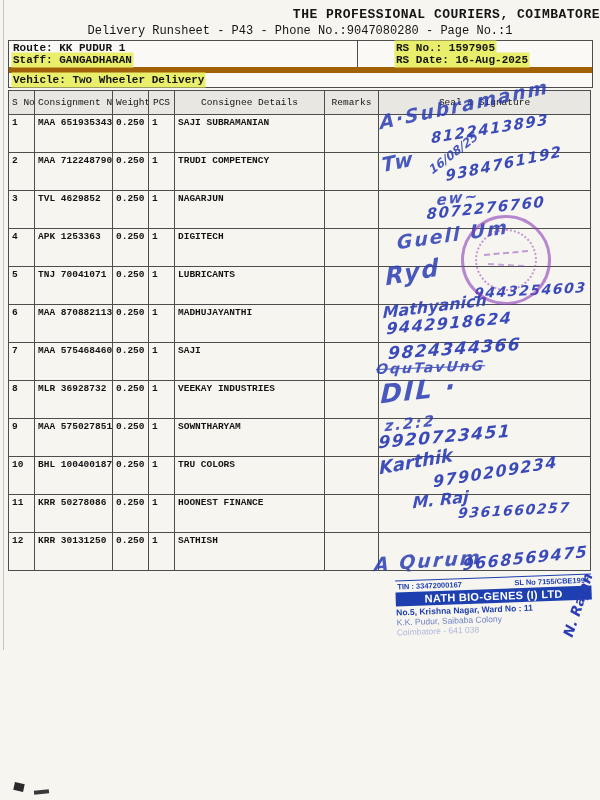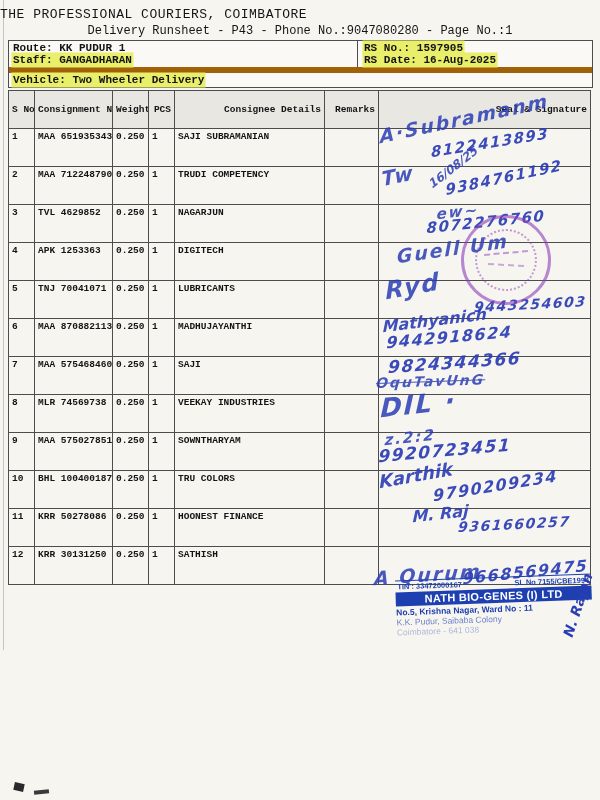--- a/index.html
+++ b/index.html
@@ -1,33 +1,33 @@
 <!DOCTYPE html>
 <html><head>
 <meta charset="utf-8">
 <style>
   html,body{margin:0;padding:0;}
   body{width:600px;height:800px;background:#e9e7e2;font-family:"Liberation Mono",monospace;}
   .page{position:relative;width:600px;height:800px;background:#f7f5f0;overflow:hidden;color:#141414;}
   .edge-line{position:absolute;left:3px;top:0;width:1px;height:650px;background:rgba(110,110,110,.35);}
 
-  .title{position:absolute;top:7px;left:0;width:100%;text-align:left;font-size:13px;font-weight:normal;letter-spacing:.5px;}
+  .title{position:absolute;top:7px;left:0;width:100%;text-align:right;font-size:13px;font-weight:bold;letter-spacing:.5px;}
   .subtitle{position:absolute;top:24px;left:0;width:100%;text-align:center;font-size:12px;font-weight:normal;}
 
   .infobox{position:absolute;left:8px;top:40px;width:583px;border:1px solid #4d4d4d;background:rgba(255,255,255,.4);}
-  .info-main{display:flex;}
+  .info-main{display:flex;gap:32px;}
   .info-left{width:340px;border-right:1px solid #4d4d4d;padding:1px 4px;}
   .info-right{flex:1;padding:1px 6px;}
   .info-line{font-size:11px;font-weight:bold;line-height:12px;white-space:nowrap;}
   .info-vehicle{border-top:6px solid #a16207;padding:1px 4px;}
   .hl{background:#e9ee6b;box-shadow:0 0 0 1.5px #e9ee6b;}
 
   table.runsheet{position:absolute;left:8px;top:90px;width:583px;border-collapse:collapse;table-layout:fixed;}
   table.runsheet th,table.runsheet td{border:1px solid #4d4d4d;}
-  table.runsheet th{background:#e9e7e1;font-size:9.5px;font-weight:bold;text-align:right;padding:12px 3px;height:13px;white-space:nowrap;overflow:hidden;}
+  table.runsheet th{background:#e9e7e1;font-size:9.5px;font-weight:normal;text-align:center;padding:5px 3px;height:13px;white-space:nowrap;overflow:hidden;}
   table.runsheet tbody tr{height:38px;}
   table.runsheet td{vertical-align:top;padding:2px 3px;font-size:9.5px;font-weight:bold;white-space:nowrap;}
   td.c-sig{position:relative;overflow:visible;}
 
   .sig{position:absolute;font-family:"DejaVu Sans",sans-serif;font-style:italic;color:#2b3db5;white-space:nowrap;transform-origin:left top;z-index:4;}
   .scr{font-weight:bold;opacity:.85;letter-spacing:2px;}
   .num{letter-spacing:1.5px;opacity:.92;}
   .name{font-weight:bold;opacity:.9;}
   .date{opacity:.85;}
   .strike{text-decoration:line-through;}
@@ -194,21 +194,21 @@
       <td class="c-consignee">SAJI</td>
       <td class="c-remarks"></td>
       <td class="c-sig">
             <span class="sig num" style="left: 10px; top: 0px; font-size: 17px; transform: rotate(-4deg) skewX(-8deg);">9824344366</span>
             <span class="sig scr strike" style="left: -2px; top: 18px; font-size: 14px; transform: rotate(-2deg) skewX(-8deg);">OquTavUnG</span>
           </td>
     </tr>
 
     <tr>
       <td class="c-sno">8</td>
-      <td class="c-cons">MLR 74569738</td>
+      <td class="c-cons">MLR 36928732</td>
       <td class="c-wt">0.250</td>
       <td class="c-pcs">1</td>
       <td class="c-consignee">VEEKAY INDUSTRIES</td>
       <td class="c-remarks"></td>
       <td class="c-sig">
             <span class="sig scr" style="left: 2px; top: -2px; font-size: 26px; transform: rotate(-6deg) skewX(-8deg);">DIL ·</span>
           </td>
     </tr>
 
     <tr>

